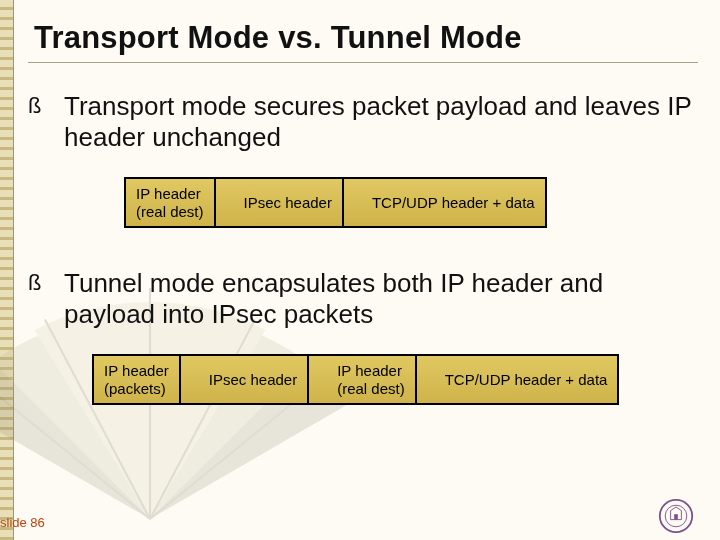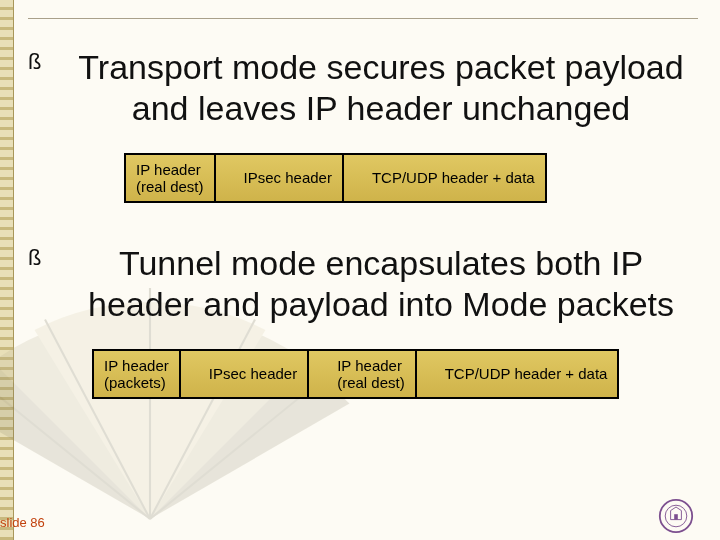--- a/index.html
+++ b/index.html
@@ -52,24 +52,23 @@
   }
   .bullet-sym {
     font-size: 22px;
     line-height: 1.0;
     color: #111;
     margin-top: 4px;
     width: 20px;
     flex-shrink: 0;
   }
   .bullet-text {
-    font-size: 34px;
+    font-size: 26px;
     line-height: 1.2;
     color: #111;
-    text-align: center;
   }
   .diag {
     display: flex;
     margin: 0 0 40px 96px;
   }
   .diag2 {
     display: flex;
     margin: 0 0 24px 64px;
   }
   .cell {
@@ -115,20 +114,21 @@
     <line x1="200" y1="360" x2="40" y2="230" stroke="#5f5a45" stroke-width="2"></line>
     <line x1="200" y1="360" x2="100" y2="170" stroke="#5f5a45" stroke-width="2"></line>
     <line x1="200" y1="360" x2="200" y2="140" stroke="#5f5a45" stroke-width="2"></line>
     <line x1="200" y1="360" x2="300" y2="170" stroke="#5f5a45" stroke-width="2"></line>
     <line x1="200" y1="360" x2="360" y2="230" stroke="#5f5a45" stroke-width="2"></line>
   </g>
 </svg>
 
 <div class="content">
 
+  <h1 class="title">Transport Mode vs. Tunnel Mode</h1>
   <hr class="rule">
 
   <div class="bullet-row">
     <div class="bullet-sym">ß</div>
     <div class="bullet-text">Transport mode secures packet payload and leaves IP header unchanged</div>
   </div>
 
   <div class="diag">
     <div class="cell">
       <span>IP header</span>
@@ -137,21 +137,21 @@
     <div class="cell">
       <span>IPsec header</span>
     </div>
     <div class="cell">
       <span>TCP/UDP header + data</span>
     </div>
   </div>
 
   <div class="bullet-row">
     <div class="bullet-sym">ß</div>
-    <div class="bullet-text">Tunnel mode encapsulates both IP header and payload into Mode packets</div>
+    <div class="bullet-text">Tunnel mode encapsulates both IP header and payload into IPsec packets</div>
   </div>
 
   <div class="diag2">
     <div class="cell">
       <span>IP header</span>
       <span>(packets)</span>
     </div>
     <div class="cell">
       <span>IPsec header</span>
     </div>

